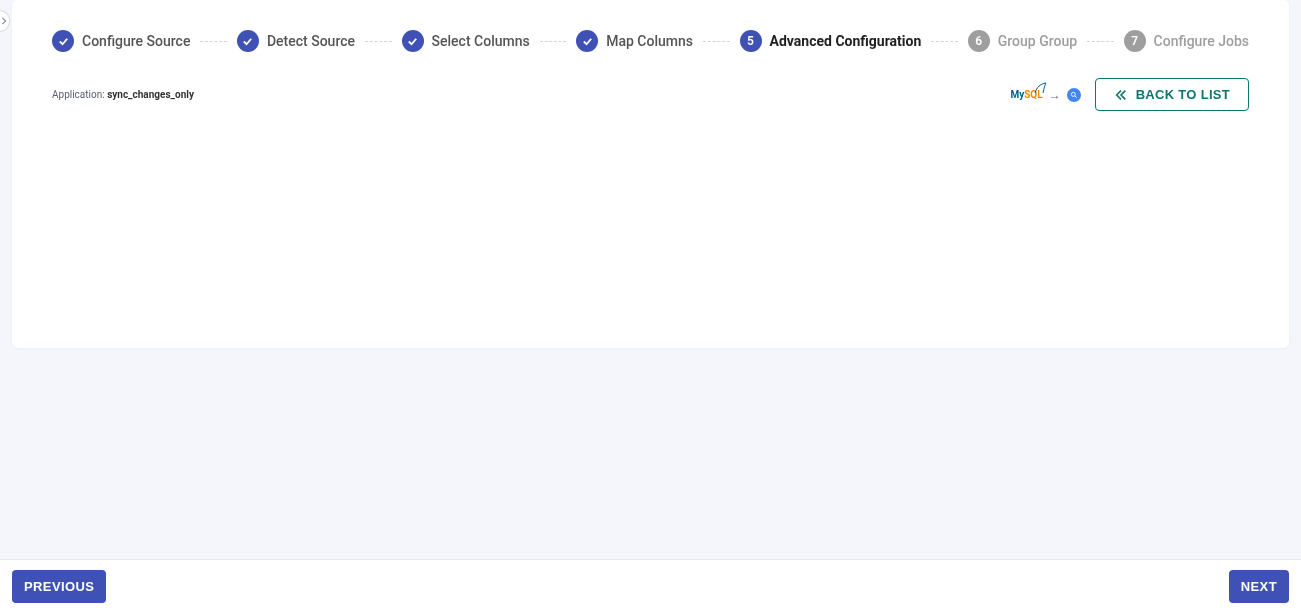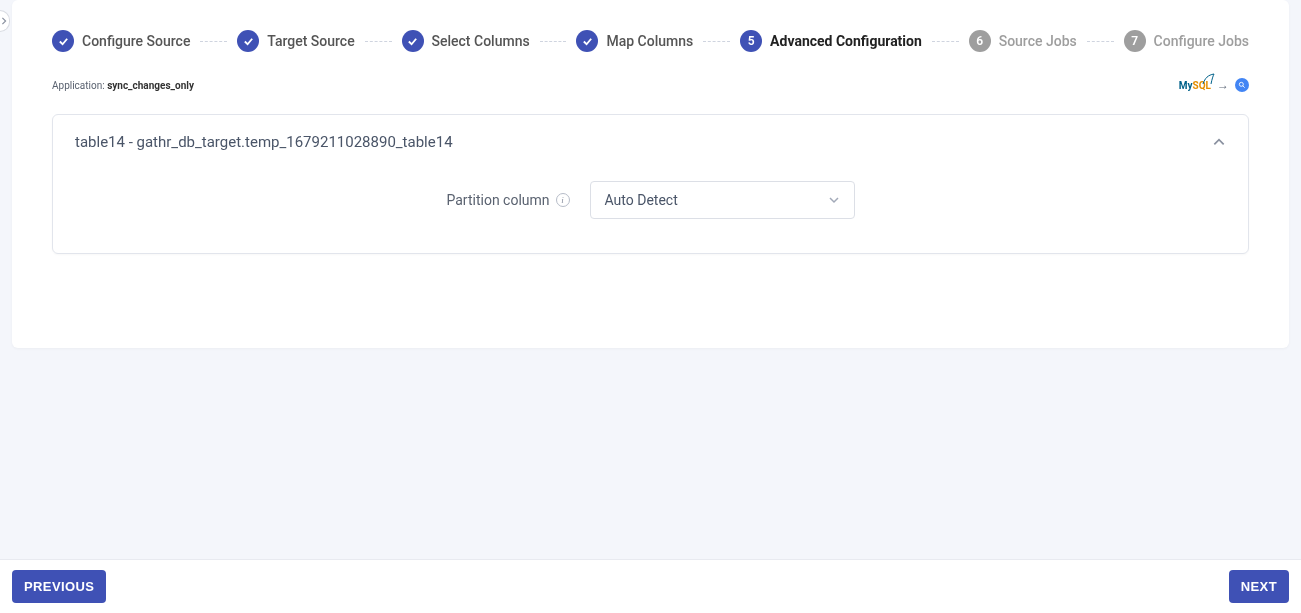--- a/index.html
+++ b/index.html
@@ -222,21 +222,21 @@
       </span>
       <span class="step-label">Configure Source</span>
     </div>
     <div class="connector"></div>
     <div class="step">
       <span class="step-badge step-done">
         <svg width="11" height="11" viewBox="0 0 12 12">
             <path d="M2 6 L5 9 L10 3" fill="none" stroke="#fff" stroke-width="2"></path>
           </svg>
       </span>
-      <span class="step-label">Target Source</span>
+      <span class="step-label">Detect Source</span>
     </div>
     <div class="connector"></div>
     <div class="step">
       <span class="step-badge step-done">
         <svg width="11" height="11" viewBox="0 0 12 12">
             <path d="M2 6 L5 9 L10 3" fill="none" stroke="#fff" stroke-width="2"></path>
           </svg>
       </span>
       <span class="step-label">Select Columns</span>
     </div>
@@ -250,21 +250,21 @@
       <span class="step-label">Map Columns</span>
     </div>
     <div class="connector"></div>
     <div class="step">
       <span class="step-badge step-current">5</span>
       <span class="step-label step-current-label">Advanced Configuration</span>
     </div>
     <div class="connector"></div>
     <div class="step">
       <span class="step-badge step-pending">6</span>
-      <span class="step-label step-pending-label">Source Jobs</span>
+      <span class="step-label step-pending-label">Group Group</span>
     </div>
     <div class="connector"></div>
     <div class="step">
       <span class="step-badge step-pending">7</span>
       <span class="step-label step-pending-label">Configure Jobs</span>
     </div>
   </div>
 
   <div class="app-row">
     <div class="app-label">
@@ -280,42 +280,29 @@
             </svg>
         </span>
         <span class="arrow-right">→</span>
         <span class="target-badge">
           <svg viewBox="0 0 12 12">
               <circle cx="5" cy="5" r="3" fill="none" stroke="#fff" stroke-width="1.3"></circle>
               <line x1="7" y1="7" x2="10" y2="10" stroke="#fff" stroke-width="1.3"></line>
             </svg>
         </span>
       </div>
+      <button class="back-btn">
+        <svg viewBox="0 0 16 16">
+          <path d="M8 3 L3 8 L8 13" fill="none" stroke="currentColor" stroke-width="1.8"></path>
+          <path d="M13 3 L8 8 L13 13" fill="none" stroke="currentColor" stroke-width="1.8"></path>
+        </svg>
+        <span>BACK TO LIST</span>
+      </button>
     </div>
   </div>
 
-  <div class="panel">
-    <div class="panel-header">
-      <span class="panel-title">table14 - gathr_db_target.temp_1679211028890_table14</span>
-      <svg class="chevron" viewBox="0 0 12 12">
-          <path d="M2 8 L6 4 L10 8" fill="none" stroke="currentColor" stroke-width="1.5"></path>
-        </svg>
-    </div>
-    <div class="panel-body">
-      <span class="field-label">
-        <span>Partition column</span>
-        <span class="info-icon">i</span>
-      </span>
-      <div class="select">
-        <span>Auto Detect</span>
-        <svg viewBox="0 0 12 12">
-            <path d="M2 4 L6 8 L10 4" fill="none" stroke="currentColor" stroke-width="1.5"></path>
-          </svg>
-      </div>
-    </div>
-  </div>
 
 </div>
 
 <div class="footer">
   <button class="btn">PREVIOUS</button>
   <button class="btn">NEXT</button>
 </div>
 
 </body></html>

